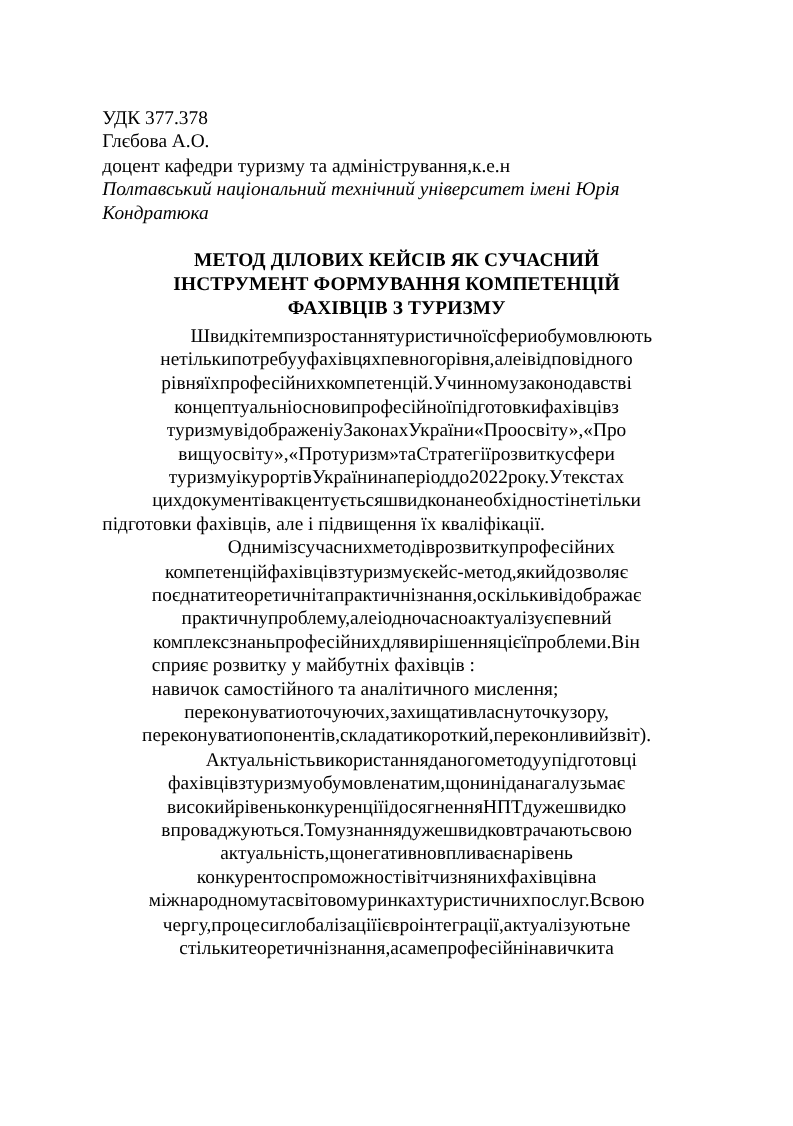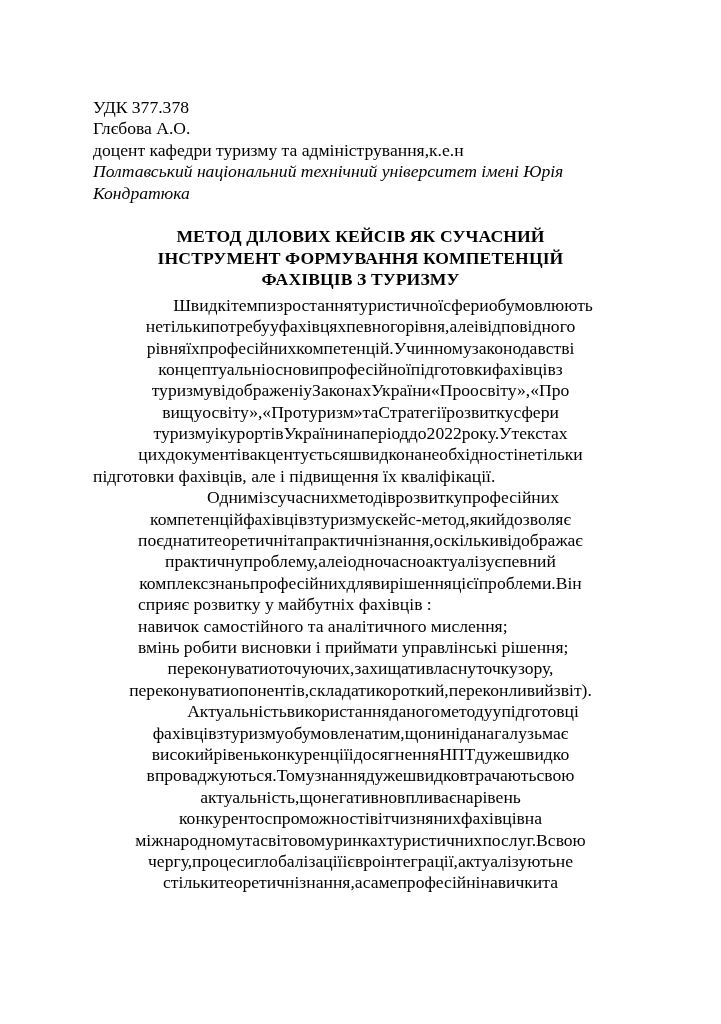--- a/index.html
+++ b/index.html
@@ -124,21 +124,20 @@
       <div class="ln just"><span class="indent"></span><span>Одним</span><span>із</span><span>сучасних</span><span>методів</span><span>розвитку</span><span>професійних</span></div>
       <div class="ln just"><span>компетенцій</span><span>фахівців</span><span>з</span><span>туризму</span><span>є</span><span>кейс-</span><span>метод,</span><span>який</span><span>дозволяє</span></div>
       <div class="ln just"><span>поєднати</span><span>теоретичні</span><span>та</span><span>практичні</span><span>знання,</span><span>оскільки</span><span>відображає</span></div>
       <div class="ln just"><span>практичну</span><span>проблему,</span><span>але</span><span>і</span><span>одночасно</span><span>актуалізує</span><span>певний</span></div>
       <div class="ln just"><span>комплекс</span><span>знань</span><span>професійних</span><span>для</span><span>вирішення</span><span>цієї</span><span>проблеми.</span><span>Він</span></div>
       <div class="ln left"><span class="indent"></span><span>сприяє розвитку у майбутніх фахівців :</span></div>
     </div>
 
     <div class="para">
       <div class="ln left"><span class="indent"></span><span>навичок самостійного та аналітичного мислення;</span></div>
-      <div class="ln left"><span class="indent"></span><span>вмінь робити висновки і приймати управлінські рішення;</span></div>
       <div class="ln just"><span>переконувати</span><span>оточуючих,</span><span>захищати</span><span>власну</span><span>точку</span><span>зору,</span></div>
       <div class="ln just"><span>переконувати</span><span>опонентів,</span><span>складати</span><span>короткий,</span><span>переконливий</span><span>звіт).</span></div>
     </div>
 
     <div class="para">
       <div class="ln just"><span class="indent"></span><span>Актуальність</span><span>використання</span><span>даного</span><span>методу</span><span>у</span><span>підготовці</span></div>
       <div class="ln just"><span>фахівців</span><span>з</span><span>туризму</span><span>обумовлена</span><span>тим,</span><span>що</span><span>нині</span><span>дана</span><span>галузь</span><span>має</span></div>
       <div class="ln just"><span>високий</span><span>рівень</span><span>конкуренції</span><span>і</span><span>досягнення</span><span>НПТ</span><span>дуже</span><span>швидко</span></div>
       <div class="ln just"><span>впроваджуються.</span><span>Тому</span><span>знання</span><span>дуже</span><span>швидко</span><span>втрачають</span><span>свою</span></div>
       <div class="ln just"><span>актуальність,</span><span>що</span><span>негативно</span><span>впливає</span><span>на</span><span>рівень</span></div>

